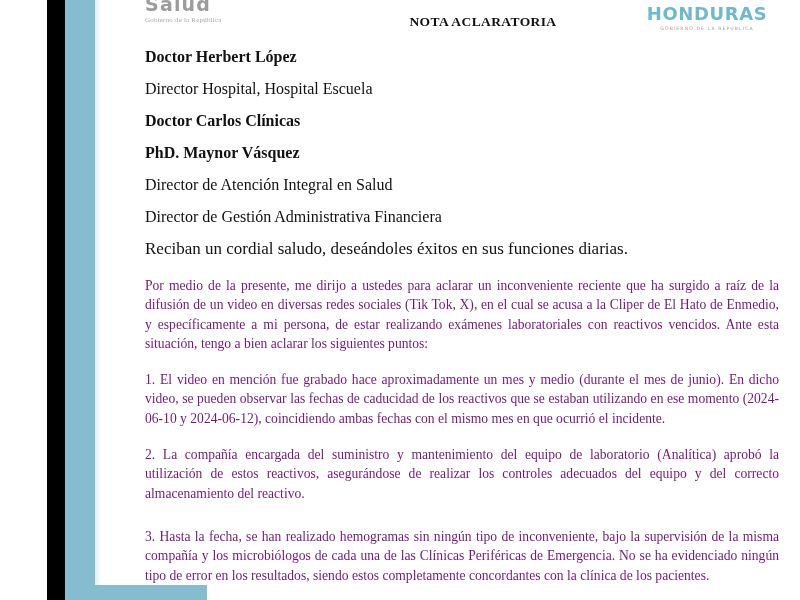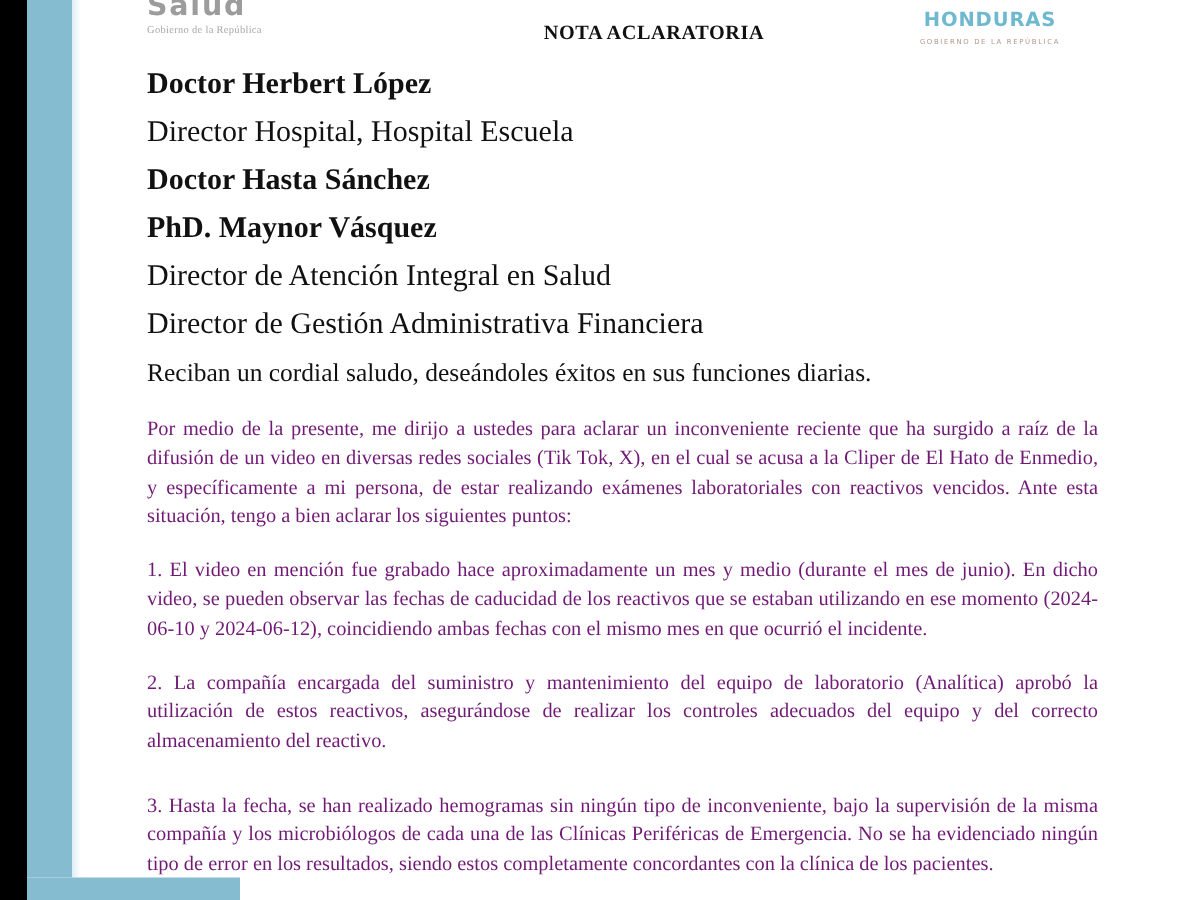--- a/index.html
+++ b/index.html
@@ -14,20 +14,21 @@
     position: relative;
     font-family: "Liberation Serif", "DejaVu Serif", serif;
     color: #111111;
   }
 
   
   #page {
     position: absolute;
     inset: 0;
     background: #ffffff;
+    margin-left: 47px;
   }
   .bar-black {
     position: absolute;
     left: 0;
     top: 0;
     width: 18px;
     height: 600px;
     background: #000000;
   }
   .bar-blue {
@@ -119,21 +120,21 @@
     height: 18px;
     line-height: 18px;
     color: #7fc0d4;
     font-size: 14px;
     letter-spacing: 1px;
     opacity: 0.85;
   }
   .logo-honduras .hn-word {
     display: block;
     font-family: "DejaVu Sans", "Liberation Sans", sans-serif;
-    font-size: 13px;
+    font-size: 18px;
     font-weight: bold;
     letter-spacing: 0.6px;
     color: #6fb9cf;
     line-height: 20px;
   }
   .logo-honduras .hn-sub {
     display: block;
     font-family: "DejaVu Sans", "Liberation Sans", sans-serif;
     font-size: 4.6px;
     letter-spacing: 1.1px;
@@ -143,21 +144,21 @@
   }
 
   
   .letter {
     position: absolute;
     left: 12px;
     top: 48px;
     width: 634px;
   }
   .addr-line {
-    font-size: 20px;
+    font-size: 16px;
     line-height: 17px;
     margin: 0 0 15px 0;
     color: #111111;
   }
   .addr-line.bold {
     font-weight: bold;
   }
   .addr-line.semi {
     font-weight: 600;
   }
@@ -204,21 +205,21 @@
         <span class="hn-sub">GOBIERNO DE LA REPÚBLICA</span>
       </div>
 
     </div>
 
     <div class="letter">
 
       <p class="addr-line semi">Doctor Herbert López</p>
       <p class="addr-line">Director Hospital, Hospital Escuela</p>
 
-      <p class="addr-line bold">Doctor Hasta Sánchez</p>
+      <p class="addr-line bold">Doctor Carlos Clínicas</p>
       <p class="addr-line bold">PhD. Maynor Vásquez</p>
 
       <p class="addr-line">Director de Atención Integral en Salud</p>
       <p class="addr-line">Director de Gestión Administrativa Financiera</p>
 
       <p class="greeting">Reciban un cordial saludo, deseándoles éxitos en sus funciones diarias.</p>
 
       <p class="para">Por medio de la presente, me dirijo a ustedes para aclarar un inconveniente reciente que ha surgido a raíz de la difusión de un video en diversas redes sociales (Tik Tok, X), en el cual se acusa a la Cliper de El Hato de Enmedio, y específicamente a mi persona, de estar realizando exámenes laboratoriales con reactivos vencidos. Ante esta situación, tengo a bien aclarar los siguientes puntos:</p>
 
       <p class="para">1. El video en mención fue grabado hace aproximadamente un mes y medio (durante el mes de junio). En dicho video, se pueden observar las fechas de caducidad de los reactivos que se estaban utilizando en ese momento (2024-06-10 y 2024-06-12), coincidiendo ambas fechas con el mismo mes en que ocurrió el incidente.</p>

